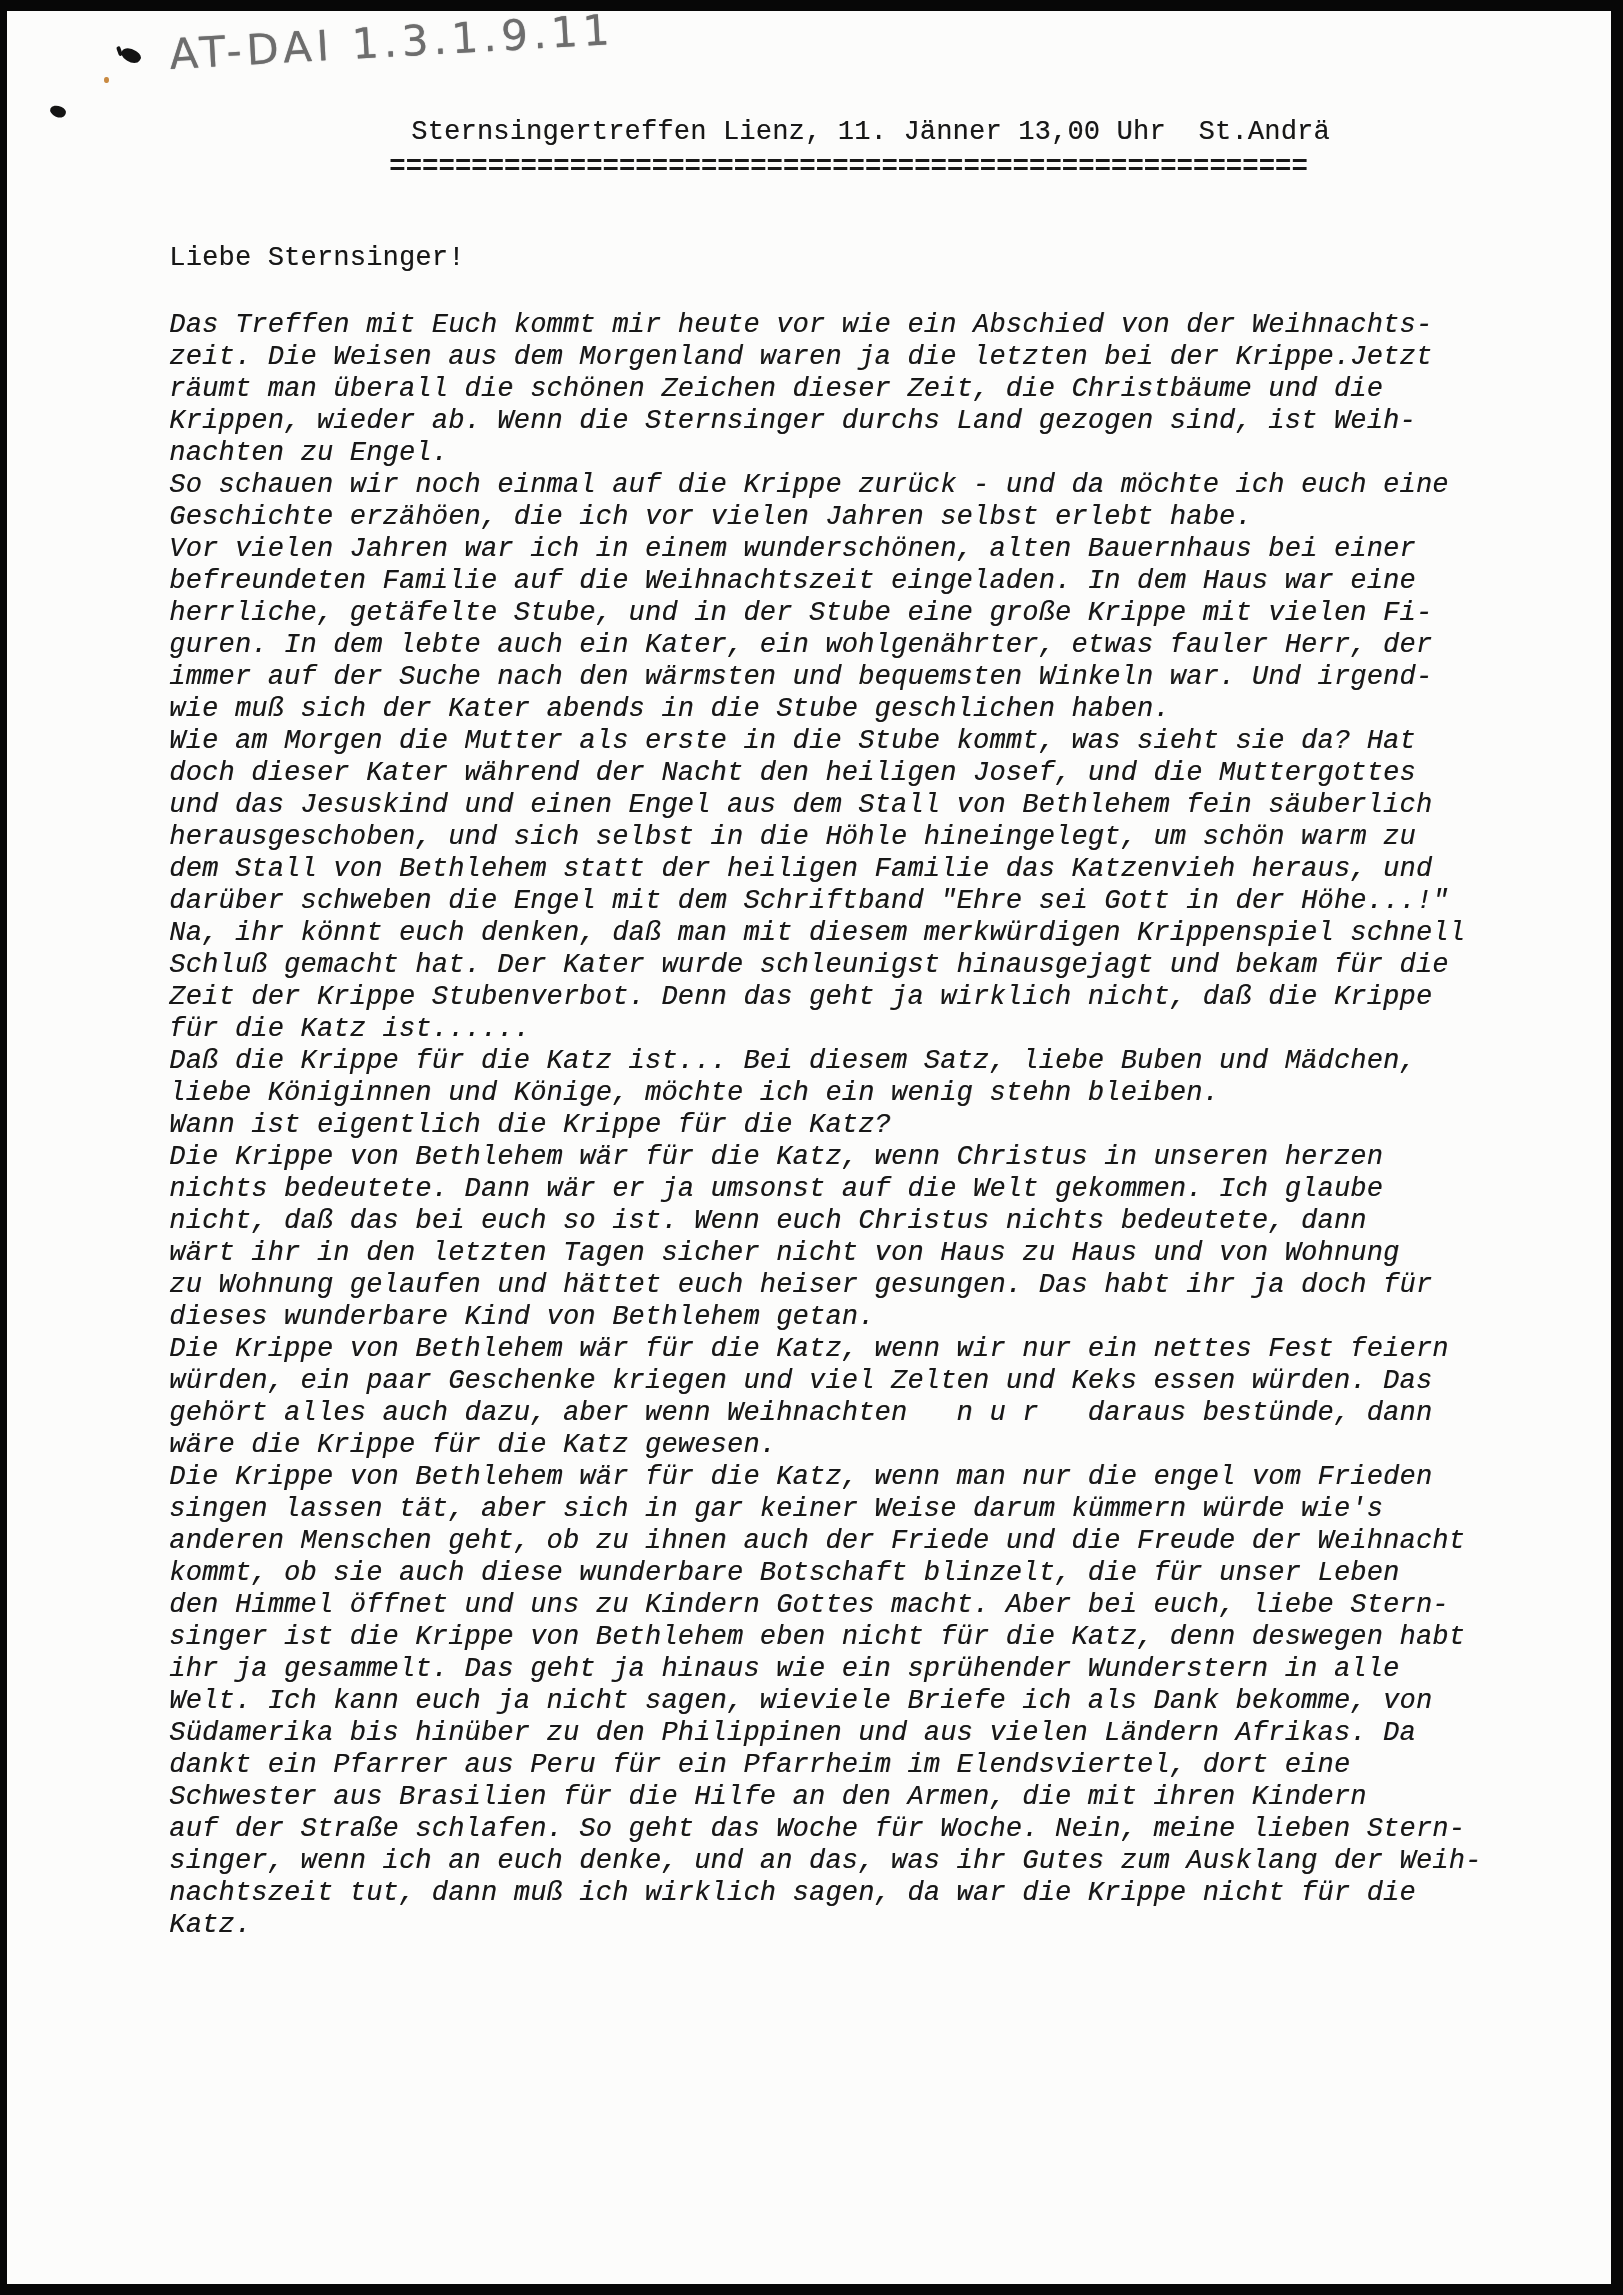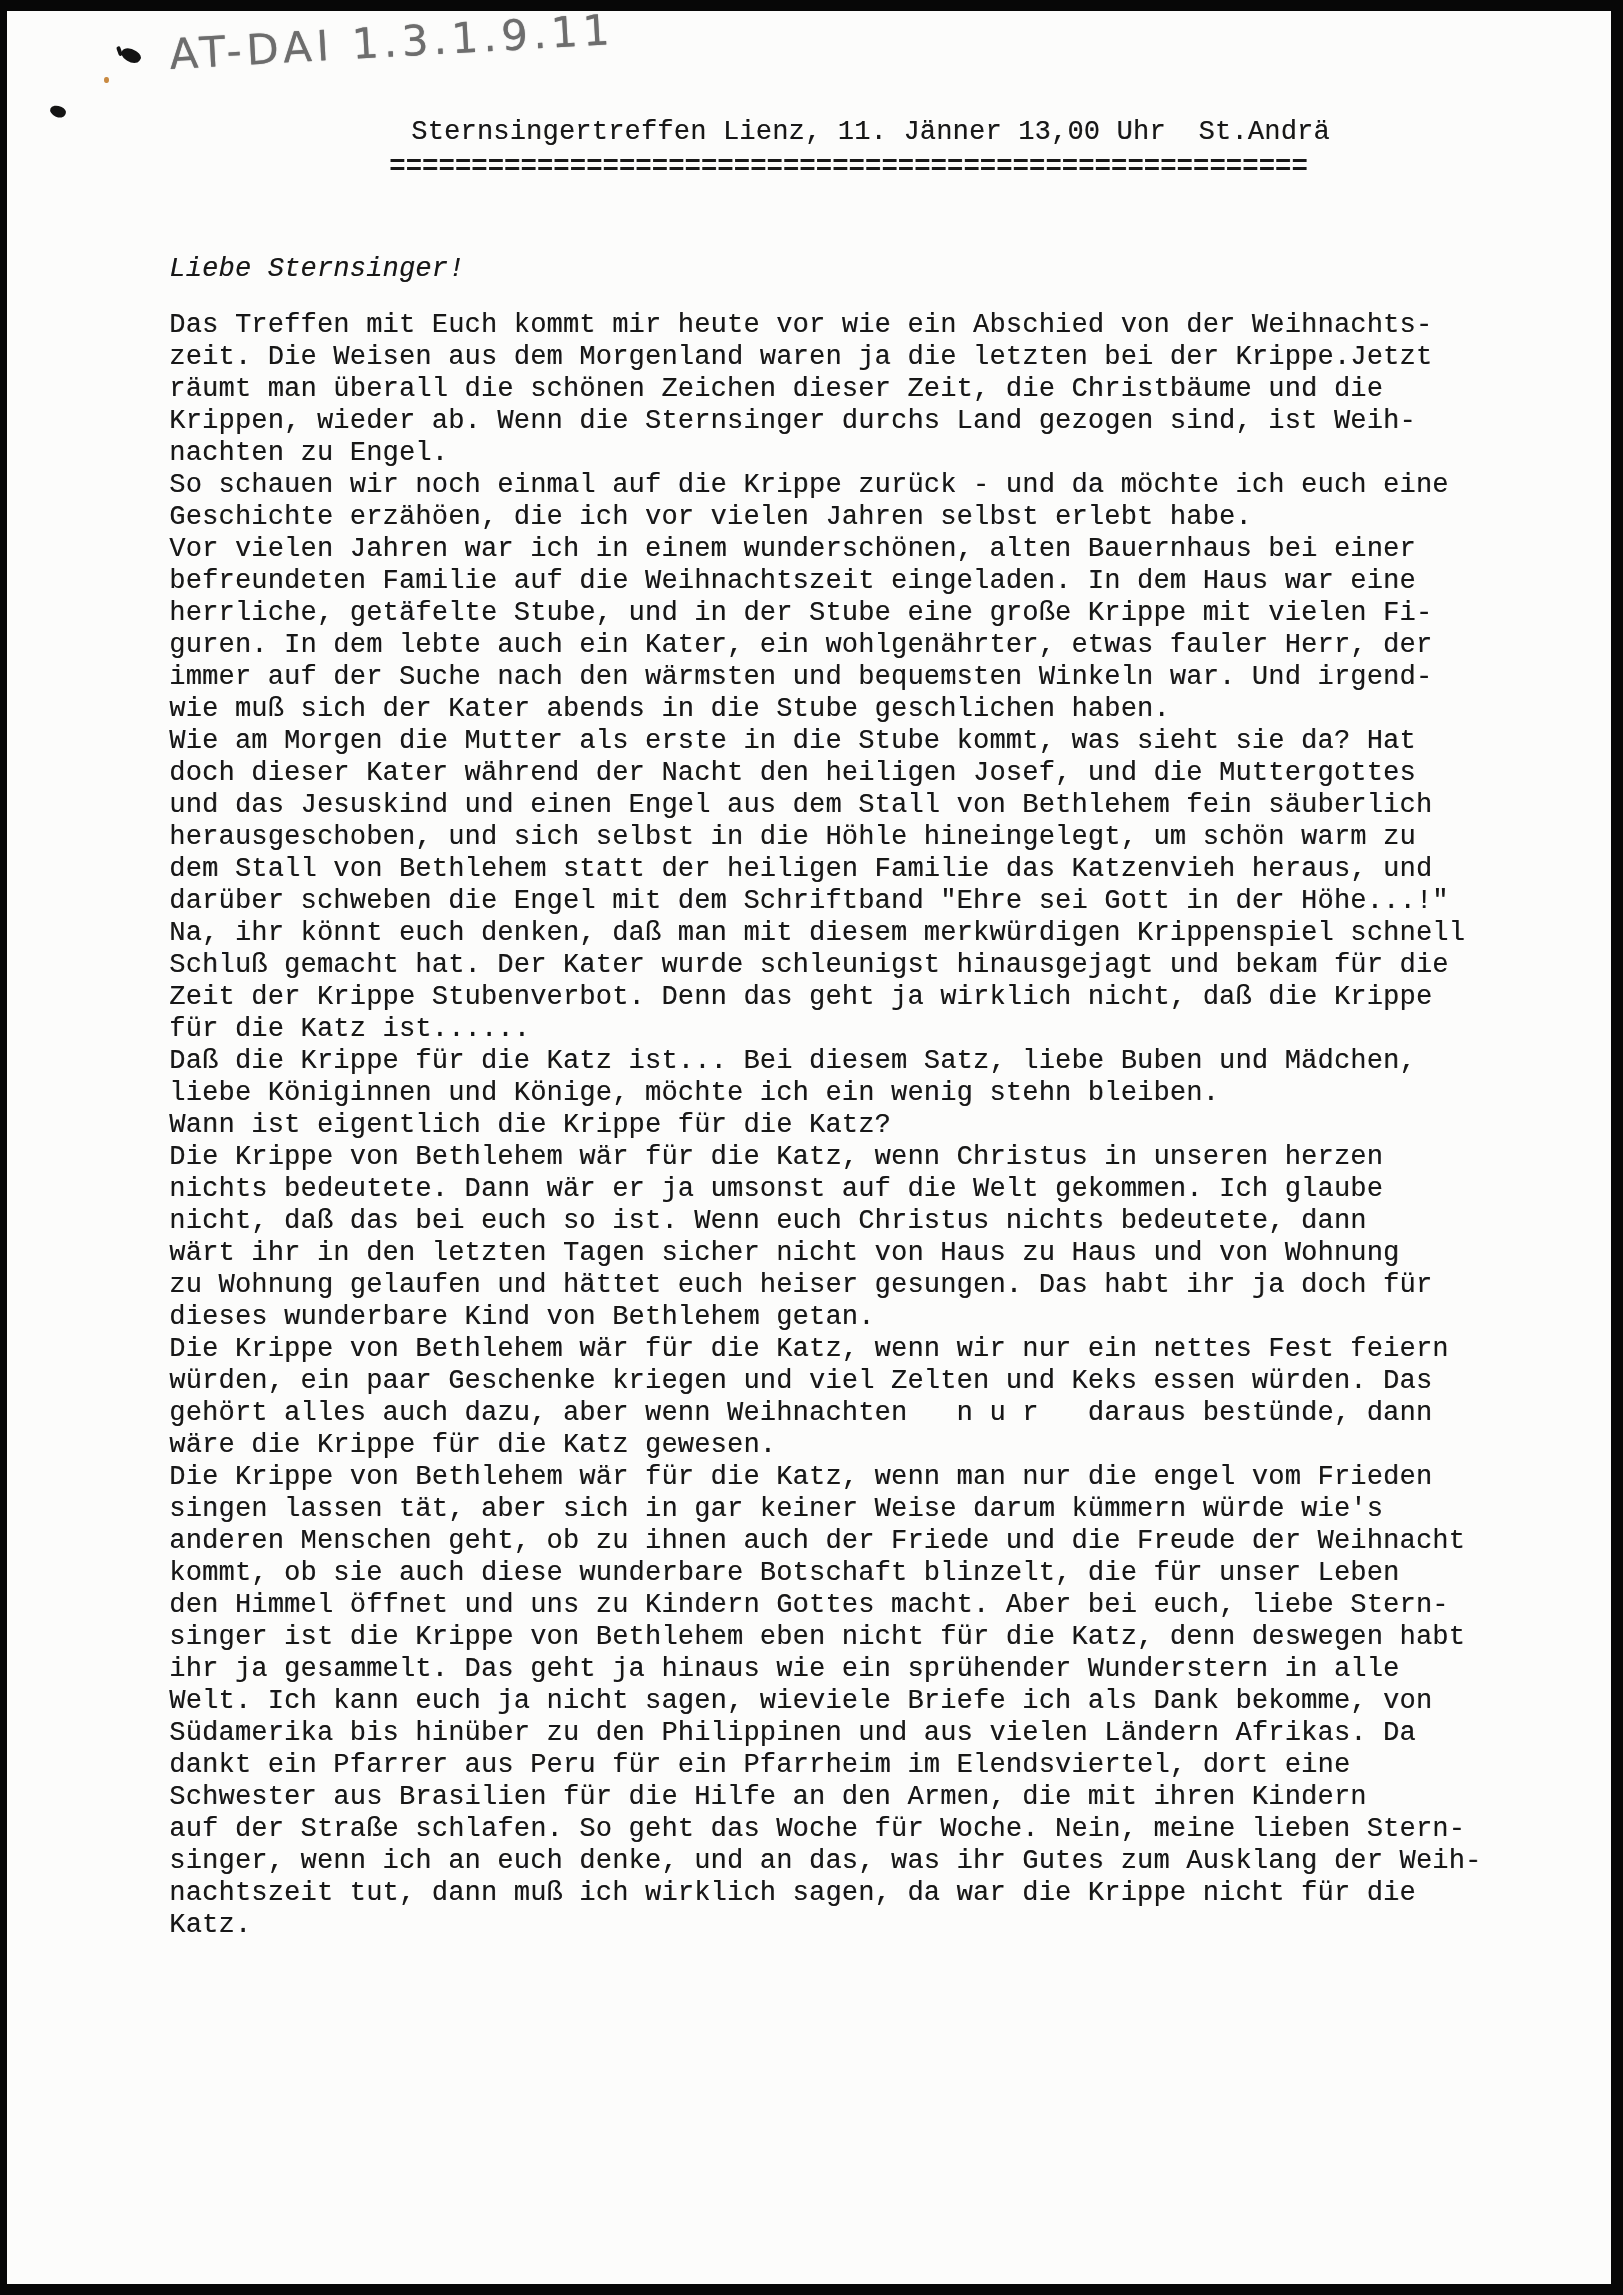--- a/index.html
+++ b/index.html
@@ -12,25 +12,25 @@
     position:absolute;left:7.3px;top:10.6px;width:1604px;height:2273px;
     background:#fcfcfb;
   }
   .typew{
     position:absolute;color:#171717;font-size:27px;line-height:32px;
     white-space:pre;letter-spacing:0.2px;
     text-shadow:0.3px 0 0 rgba(25,25,25,0.55);
   }
   .header-title{left:404px;top:105px;}
   .header-underline{left:382px;top:140px;font-weight:700;}
-  .salutation{left:162px;top:242px;font-style:italic;}
+  .salutation{left:162px;top:231px;}
   .body-block{position:absolute;left:162px;top:298px;}
   .body-line{
     white-space:pre;color:#171717;font-size:27px;line-height:32px;
-    letter-spacing:0.2px;text-shadow:0.3px 0 0 rgba(25,25,25,0.55);
+    letter-spacing:0.2px;text-shadow:0.3px 0 0 rgba(25,25,25,0.55);font-style:italic;
   }
   .annotation{
     position:absolute;left:161px;top:19.5px;
     font-family:"DejaVu Sans",sans-serif;
     font-size:42px;color:#6d6d6d;letter-spacing:4.9px;
     transform:rotate(-3.2deg);transform-origin:left top;
     text-shadow:0 0 1px rgba(110,110,110,0.8);
     white-space:pre;
   }
   .ink-mark{position:absolute;background:#141414;}

